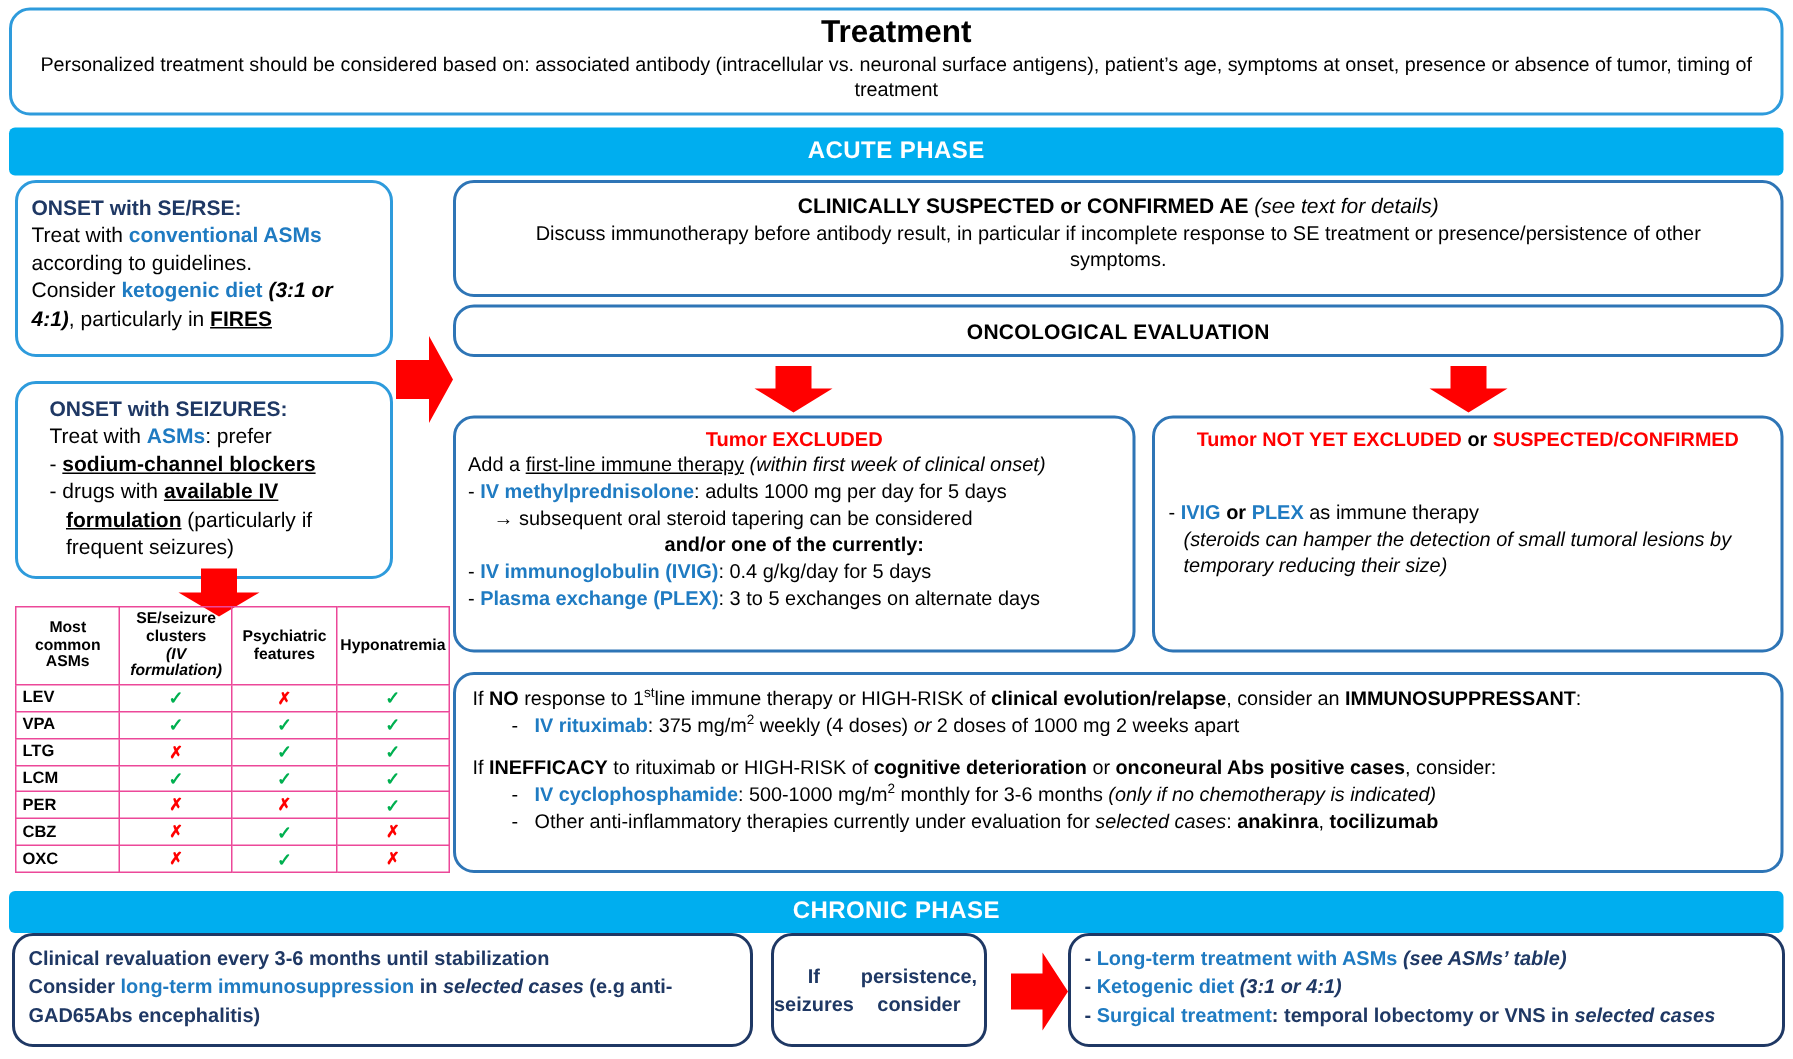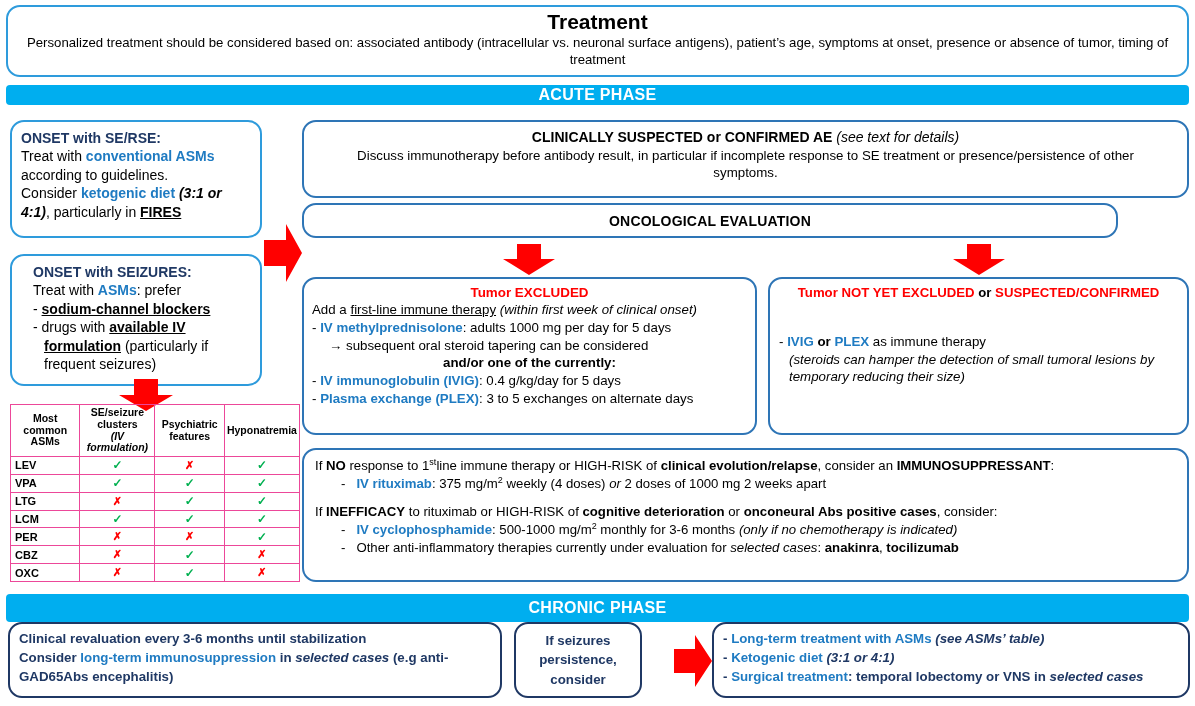--- a/index.html
+++ b/index.html
@@ -98,56 +98,56 @@
     text-align: left;
     font-weight: bold;
     padding-left: 4px;
     font-size: 11px;
   }
   .mark-yes { color: #00B050; font-weight: bold; font-size: 12px; }
   .mark-no  { color: #FF0000; font-weight: bold; font-size: 11px; }
 
   
   #suspected-box { left: 302px; top: 120px; width: 887px; height: 78px; padding: 6px 10px; }
-  #onco-box      { left: 302px; top: 203px; width: 816px; height: 35px;
+  #onco-box      { left: 302px; top: 203px; width: 887px; height: 35px;
                    display: flex; align-items: center; justify-content: center; }
   .onco-label { font-weight: bold; font-size: 14px; letter-spacing: .2px; }
 
   #tumor-excl-box { left: 302px; top: 277px; width: 455px; height: 158px; padding: 5px 8px; }
   #tumor-not-box  { left: 768px; top: 277px; width: 421px; height: 158px; padding: 5px 9px; }
 
   #immuno-box { left: 302px; top: 448px; width: 887px; height: 134px; padding: 7px 11px; }
   .imm-line   { font-size: 13.2px; line-height: 1.34; }
   .imm-bullet { padding-left: 42px; text-indent: -16px; }
 
   
   #chronic-left  { left: 8px;   top: 622px; width: 494px; height: 76px; padding: 6px 9px; }
-  #chronic-mid   { left: 514px; top: 622px; width: 128px; height: 76px;
-                   display: flex; flex-direction: column; align-items: center; justify-content: center; }
+  #chronic-mid   { left: 514px; top: 622px; width: 144px; height: 76px;
+                   display: flex; align-items: center; justify-content: center; }
   #chronic-right { left: 712px; top: 622px; width: 478px; height: 76px; padding: 6px 9px; }
   .chr-line { font-size: 13.3px; line-height: 1.42; }
   .chr-mid-line { font-size: 13.3px; line-height: 1.45; text-align: center; }
 
   
   .arrow { position: absolute; }
   .arrow svg { display: block; }
 
   sup { font-size: 9px; vertical-align: super; line-height: 0; }
 </style>
 </head>
 <body>
 
 <div class="page">
 
   <div class="rbox" id="header-box">
     <div class="hdr-title">Treatment</div>
     <div class="hdr-sub">Personalized treatment should be considered based on: associated antibody (intracellular vs. neuronal surface antigens), patient’s age, symptoms at onset, presence or absence of tumor, timing of treatment</div>
   </div>
 
-  <div class="banner" id="acute-banner" style="left:6px; top:85px; width:1183px; height:20px;">
+  <div class="banner" id="acute-banner" style="left:6px; top:85px; width:1183px; height:32px;">
     <span>ACUTE PHASE</span>
   </div>
 
   <div class="rbox" id="onset-se-box">
     <div class="onset-line navy">ONSET with SE/RSE:</div>
     <div class="onset-line">
       <span>Treat with </span><span class="blue">conventional ASMs</span>
     </div>
     <div class="onset-line">according to guidelines.</div>
     <div class="onset-line">

